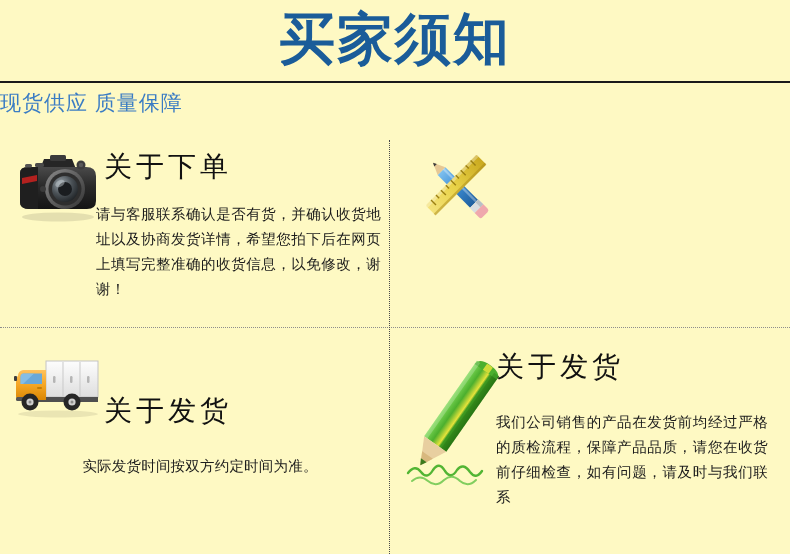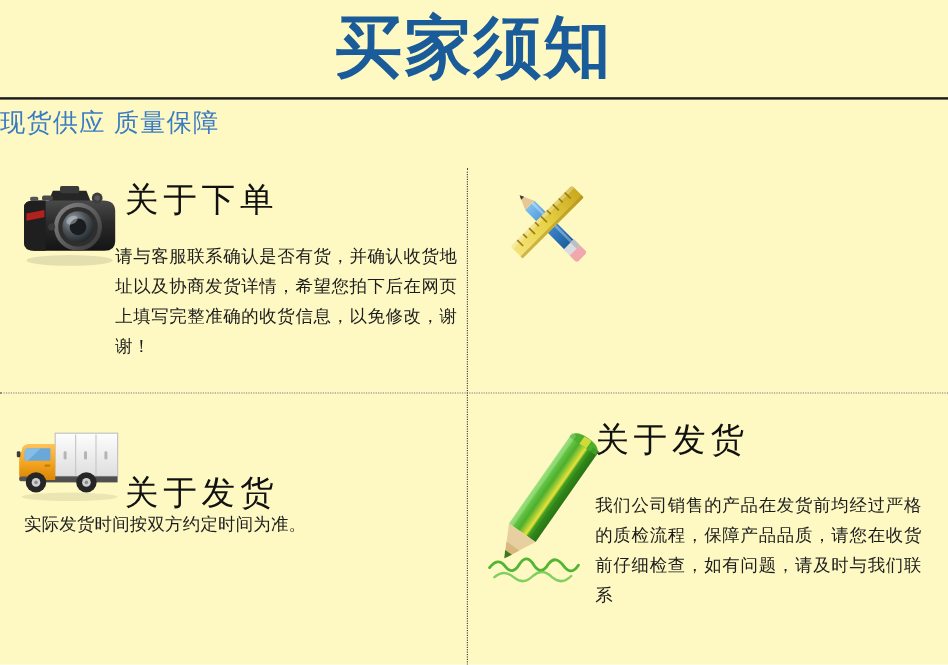--- a/index.html
+++ b/index.html
@@ -107,21 +107,21 @@
   }
 
   
   .cell-tl .cell-head { left: 104px; top: 20px; }
   .cell-tl .cell-body { left: 96px;  top: 72px; width: 285px; }
 
   .cell-tr .cell-head { left: 108px; top: 15px; }
   .cell-tr .cell-body { left: 36px;  top: 95px; width: 344px; }
 
   .cell-bl .cell-head { left: 104px; top: 28px; margin-top: 36px; }
-  .cell-bl .cell-body { left: 20px;  top: 96px; width: 360px; text-align: left; }
+  .cell-bl .cell-body { left: 20px;  top: 124px; width: 360px; text-align: center; }
 
   .cell-br .cell-head { left: 106px; top: 20px; }
   .cell-br .cell-body { left: 106px; top: 80px; width: 272px; }
 
   
   .icon-box {
     position: absolute;
   }
   .icon-camera { left: 10px;  top: 145px; width: 95px; height: 80px; }
   .icon-ruler  { left: 414px; top: 143px; width: 84px; height: 84px; }

